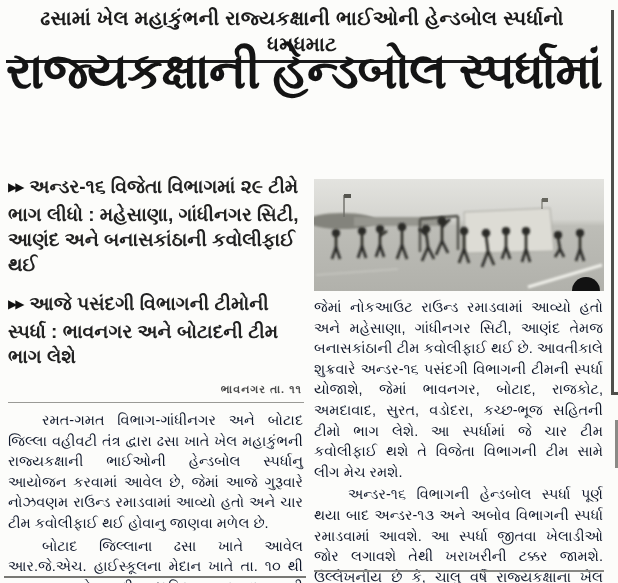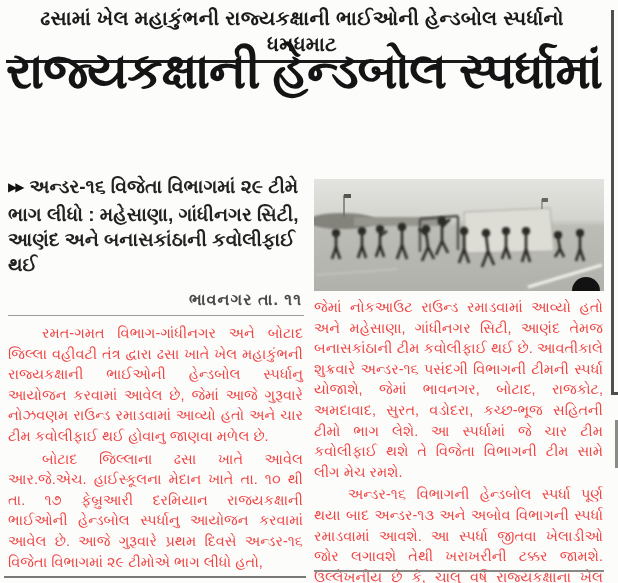--- a/index.html
+++ b/index.html
@@ -21,25 +21,25 @@
     color:#141414;
   }
   .headline .hl2{display:block;}
   
   .leftcol{position:absolute;top:174px;left:8px;width:296px;}
   .rightcol{position:absolute;top:179px;left:314px;width:290px;}
   
   .subhead{font-size:19px;line-height:25px;font-weight:700;color:#222;margin:0 0 14px 0;text-align:left;}
   .subhead .mk{font-size:12px;letter-spacing:-2px;margin-right:7px;position:relative;top:-2px;color:#111;}
   
-  .dateline{font-size:16px;font-weight:600;color:#4a4a4a;text-align:right;letter-spacing:1px;margin:8px 2px 6px 0;}
+  .dateline{font-size:11px;font-weight:600;color:#4a4a4a;text-align:right;letter-spacing:1px;margin:8px 2px 6px 0;}
   .rule{height:1px;background:#9a9a96;margin:0 0 7px 0;}
   
   .body-p{
-    font-size:14.5px;line-height:20.6px;color:#ef4444;
+    font-size:14.5px;line-height:20.6px;color:#0f172a;
     text-align:justify;margin:0 1px 2px 0;
   }
   .indent{text-indent:34px;}
   
   .photo{width:290px;height:112px;margin:0 0 6px 0;background:#cfcfca;}
   .photo svg{display:block;width:100%;height:100%;}
   
   .vrule-main{position:absolute;left:611px;top:10px;width:3px;height:384px;background:#4f4f4b;}
   .vrule-stub{position:absolute;left:611px;top:392px;width:7px;height:3px;background:#4f4f4b;}
   .vrule-lower{position:absolute;left:615px;top:420px;width:3px;height:48px;background:#8a8a86;}
@@ -55,20 +55,23 @@
     <span>ઢસામાં ખેલ મહાકુંભની રાજ્યકક્ષાની ભાઈઓની હેન્ડબોલ સ્પર્ધાનો ધમધમાટ</span>
   </div>
 
   <div class="headline">
     <span class="hl1">રાજ્યકક્ષાની હેન્ડબોલ સ્પર્ધામાં</span>
   </div>
 
   <div class="leftcol">
     <p class="subhead">
       <span class="mk">▶▶</span><span>અન્ડર-૧૬ વિજેતા વિભાગમાં ૨૯ ટીમે ભાગ લીધો : મહેસાણા, ગાંધીનગર સિટી, આણંદ અને બનાસકાંઠાની કવોલીફાઈ થઈ</span>
+    </p>
+    <p class="subhead">
+      <span class="mk">▶▶</span><span>આજે પસંદગી વિભાગની ટીમોની સ્પર્ધા : ભાવનગર અને બોટાદની ટીમ ભાગ લેશે</span>
     </p>
     <div class="dateline">ભાવનગર તા. ૧૧</div>
     <div class="rule"></div>
     <p class="body-p indent">રમત-ગમત વિભાગ-ગાંધીનગર અને બોટાદ જિલ્લા વહીવટી તંત્ર દ્વારા ઢસા ખાતે ખેલ મહાકુંભની રાજ્યકક્ષાની ભાઈઓની હેન્ડબોલ સ્પર્ધાનુ આયોજન કરવામાં આવેલ છે, જેમાં આજે ગુરૂવારે નોઝવણમ રાઉન્ડ રમાડવામાં આવ્યો હતો અને ચાર ટીમ કવોલીફાઈ થઈ હોવાનુ જાણવા મળેલ છે.</p>
     <p class="body-p indent">બોટાદ જિલ્લાના ઢસા ખાતે આવેલ આર.જે.એચ. હાઈસ્કૂલના મેદાન ખાતે તા. ૧૦ થી તા. ૧૭ ફેબ્રુઆરી દરમિયાન રાજયકક્ષાની ભાઈઓની હેન્ડબોલ સ્પર્ધાનુ આયોજન કરવામાં આવેલ છે. આજે ગુરૂવારે પ્રથમ દિવસે અન્ડર-૧૬ વિજેતા વિભાગમાં ૨૯ ટીમોએ ભાગ લીધો હતો,</p>
   </div>
 
   <div class="rightcol">
     <div class="photo">
       <svg viewBox="0 0 290 112" preserveAspectRatio="none">

